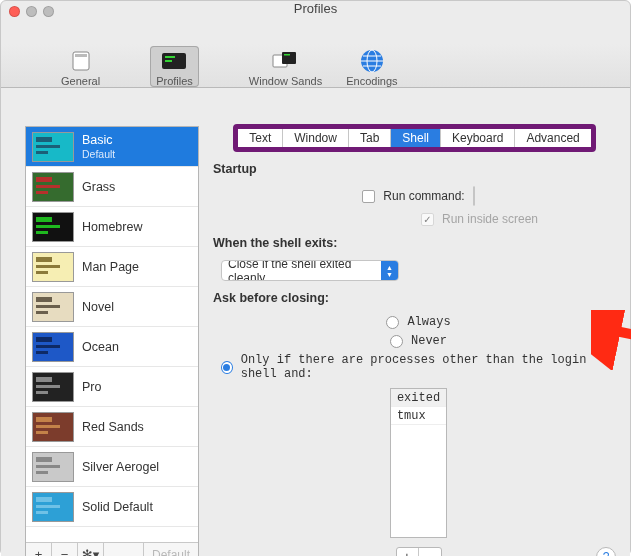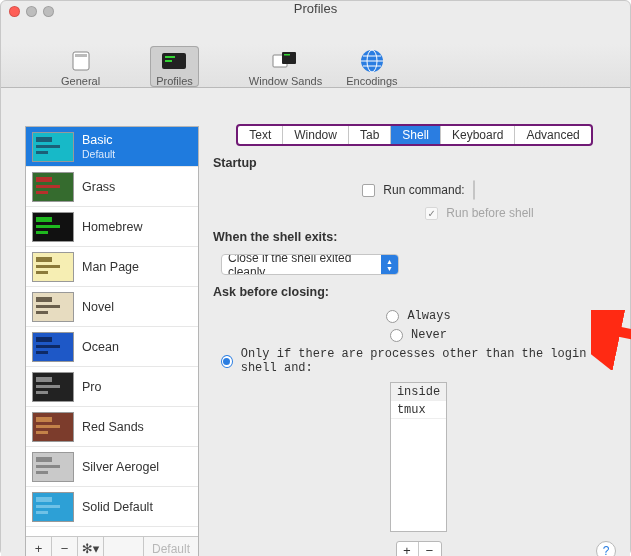--- a/index.html
+++ b/index.html
@@ -37,21 +37,21 @@
   .thumb { width:42px; height:30px; border:1px solid #999; flex-shrink:0; }
   .pname { font-size:12.5px; }
   .sub { font-size:10.5px; color:#888; display:block; margin-top:1px; }
   .sidebar-footer { height:24px; border-top:1px solid #c8c8c8; display:flex; background:#f6f6f6; }
   .sf-btn { width:26px; border-right:1px solid #c8c8c8; display:flex; align-items:center; justify-content:center; font-size:13px; color:#444; }
   .sf-spacer{flex:1;}
   .sf-default { padding:0 8px; color:#b8b8b8; border-left:1px solid #c8c8c8; display:flex;align-items:center;}
 
   
   .main { flex:1; padding:8px 14px 10px 14px; display:flex; flex-direction:column; gap:10px; position:relative; }
-  .tabbar { display:flex; margin:0 auto; border:2px solid #701a75; border-radius:4px; overflow:hidden; background:#fff; }
+  .tabbar { display:flex; margin:0 auto; border:5px solid #701a75; border-radius:4px; overflow:hidden; background:#fff; }
   .tab { padding:2px 11px; font-size:12px; border-right:1px solid #c6c6c6; color:#333; }
   .tab:last-child{border-right:none;}
   .tab.sel { background:#2a7de1; color:#fff; }
 
   .section-label { font-weight:600; font-size:12.5px; color:#333; }
 
   .row { display:flex; align-items:center; gap:8px; }
   .checkbox { width:13px; height:13px; border:1px solid #a5a5a5; border-radius:2px; background:#fff; }
   .checkbox.checked::after{content:"✓";display:block;font-size:10px;line-height:11px;text-align:center;color:#555;}
   .text-input { flex:1; height:20px; border:1px solid #c5c5c5; border-radius:3px; background:#fff; }
@@ -247,21 +247,21 @@
 
       <div class="section-label">Startup</div>
       <div class="indent" style="display:flex;flex-direction:column;gap:6px;">
         <div class="row">
           <div class="checkbox" id="run-cmd-check"></div>
           <span>Run command:</span>
           <div class="text-input" value=""></div>
         </div>
         <div class="row muted" style="padding-left:122px;">
           <div class="checkbox checked" style="border-color:#cfcfcf;opacity:.7"></div>
-          <span>Run before shell</span>
+          <span>Run inside screen</span>
         </div>
       </div>
 
       <div class="section-label">When the shell exits:</div>
       <div class="indent">
         <div class="select">
           <div class="select-label">Close if the shell exited cleanly</div>
           <div class="select-arrows">
               <span>▲</span>
               <span>▼</span>
@@ -277,21 +277,21 @@
         </div>
         <div class="row">
           <div class="radio"></div>
           <span>Never</span>
         </div>
         <div class="row">
           <div class="radio on"></div>
           <span>Only if there are processes other than the login shell and:</span>
         </div>
         <div class="proc-list" id="proc-list">
-            <div class="proc-row">inside</div>
+            <div class="proc-row">exited</div>
             <div class="proc-row">tmux</div>
           </div>
         <div class="proc-footer">
           <div class="plusminus">
             <span>+</span>
             <span>−</span>
           </div>
         </div>
       </div>
 

